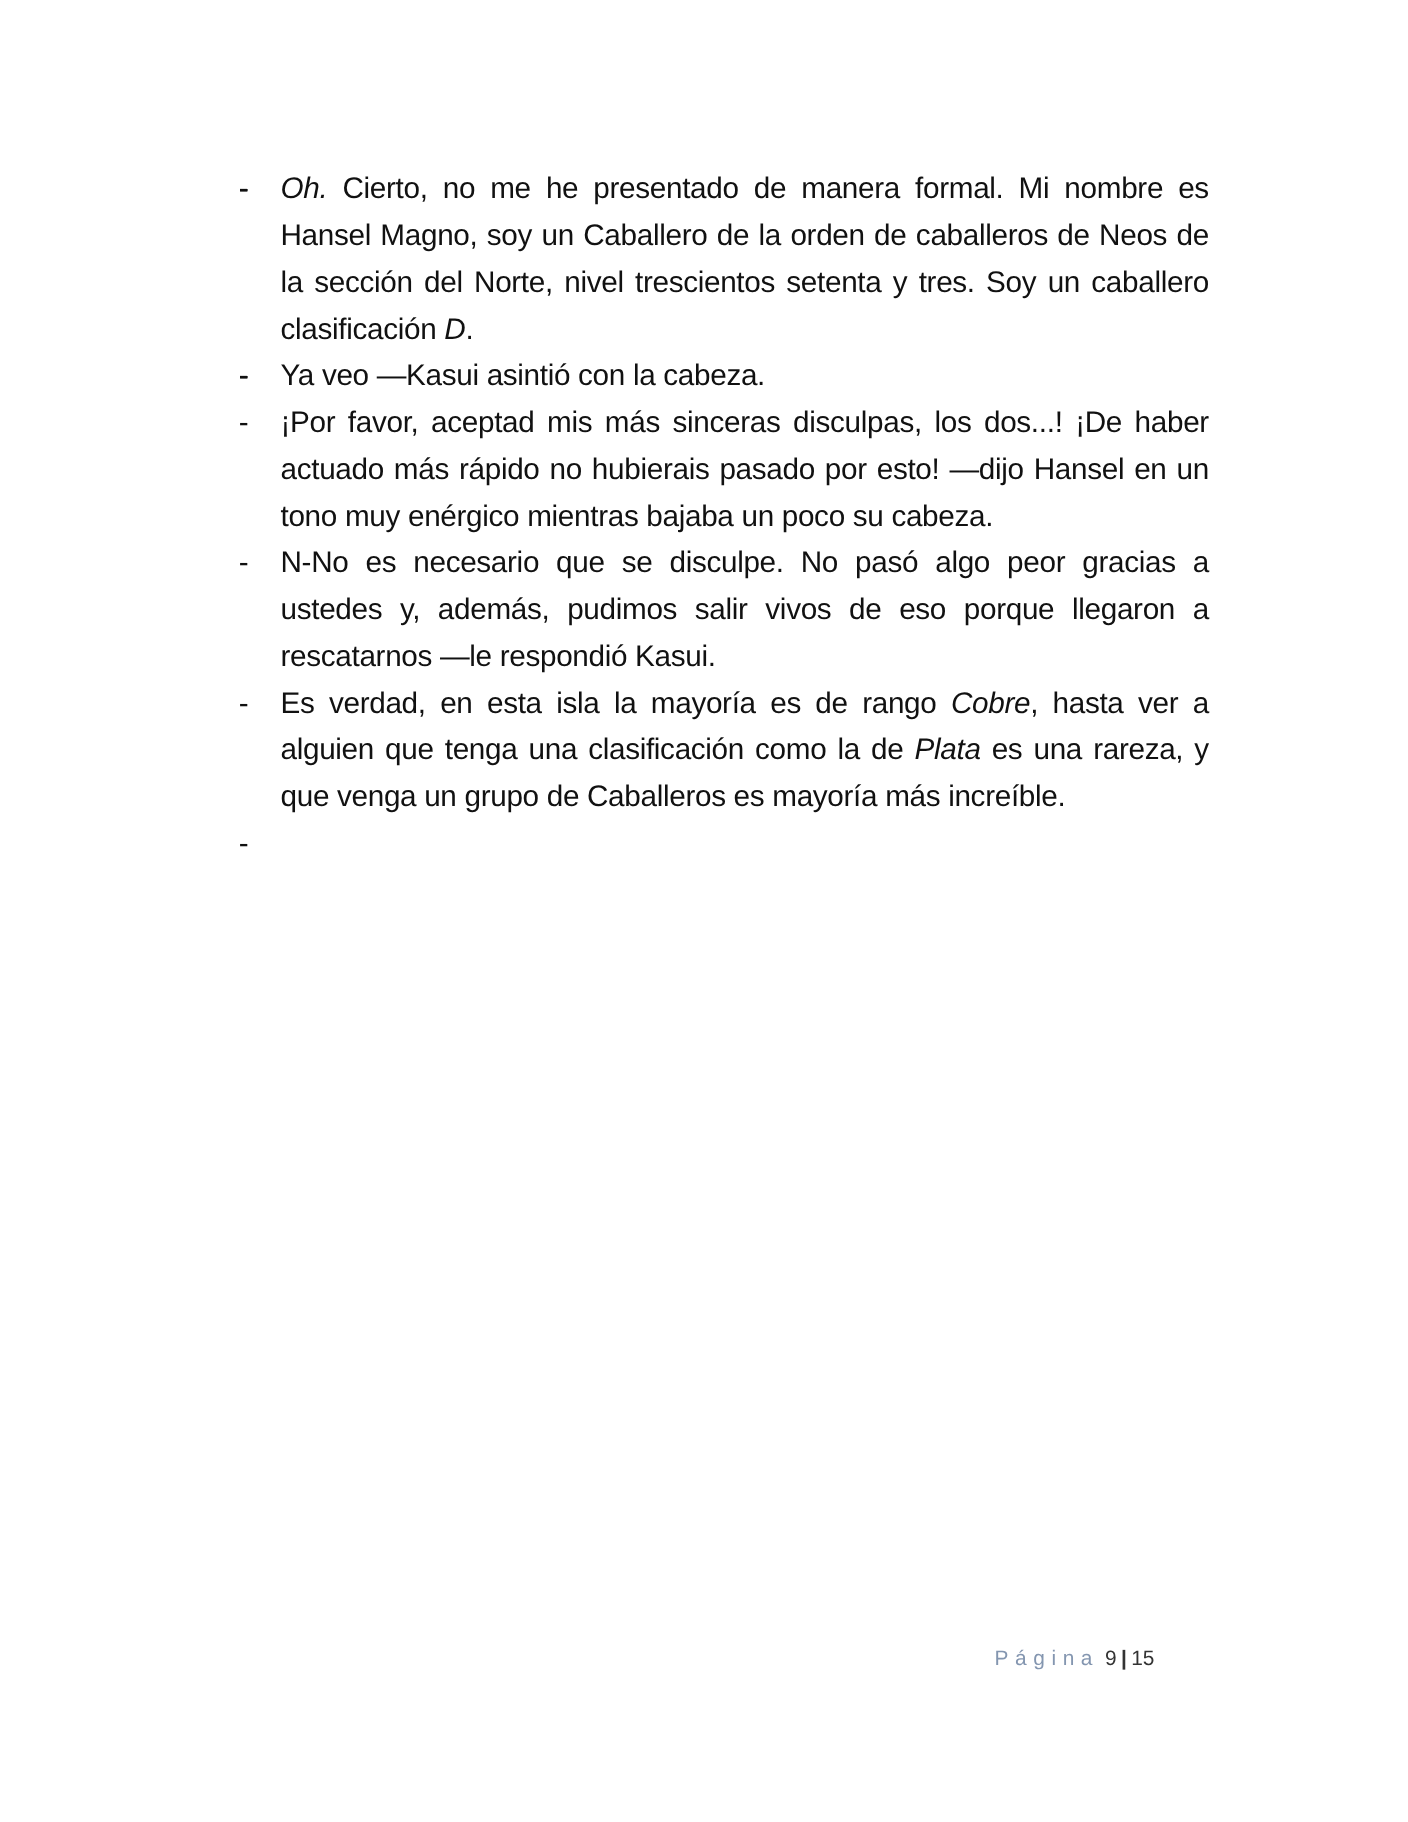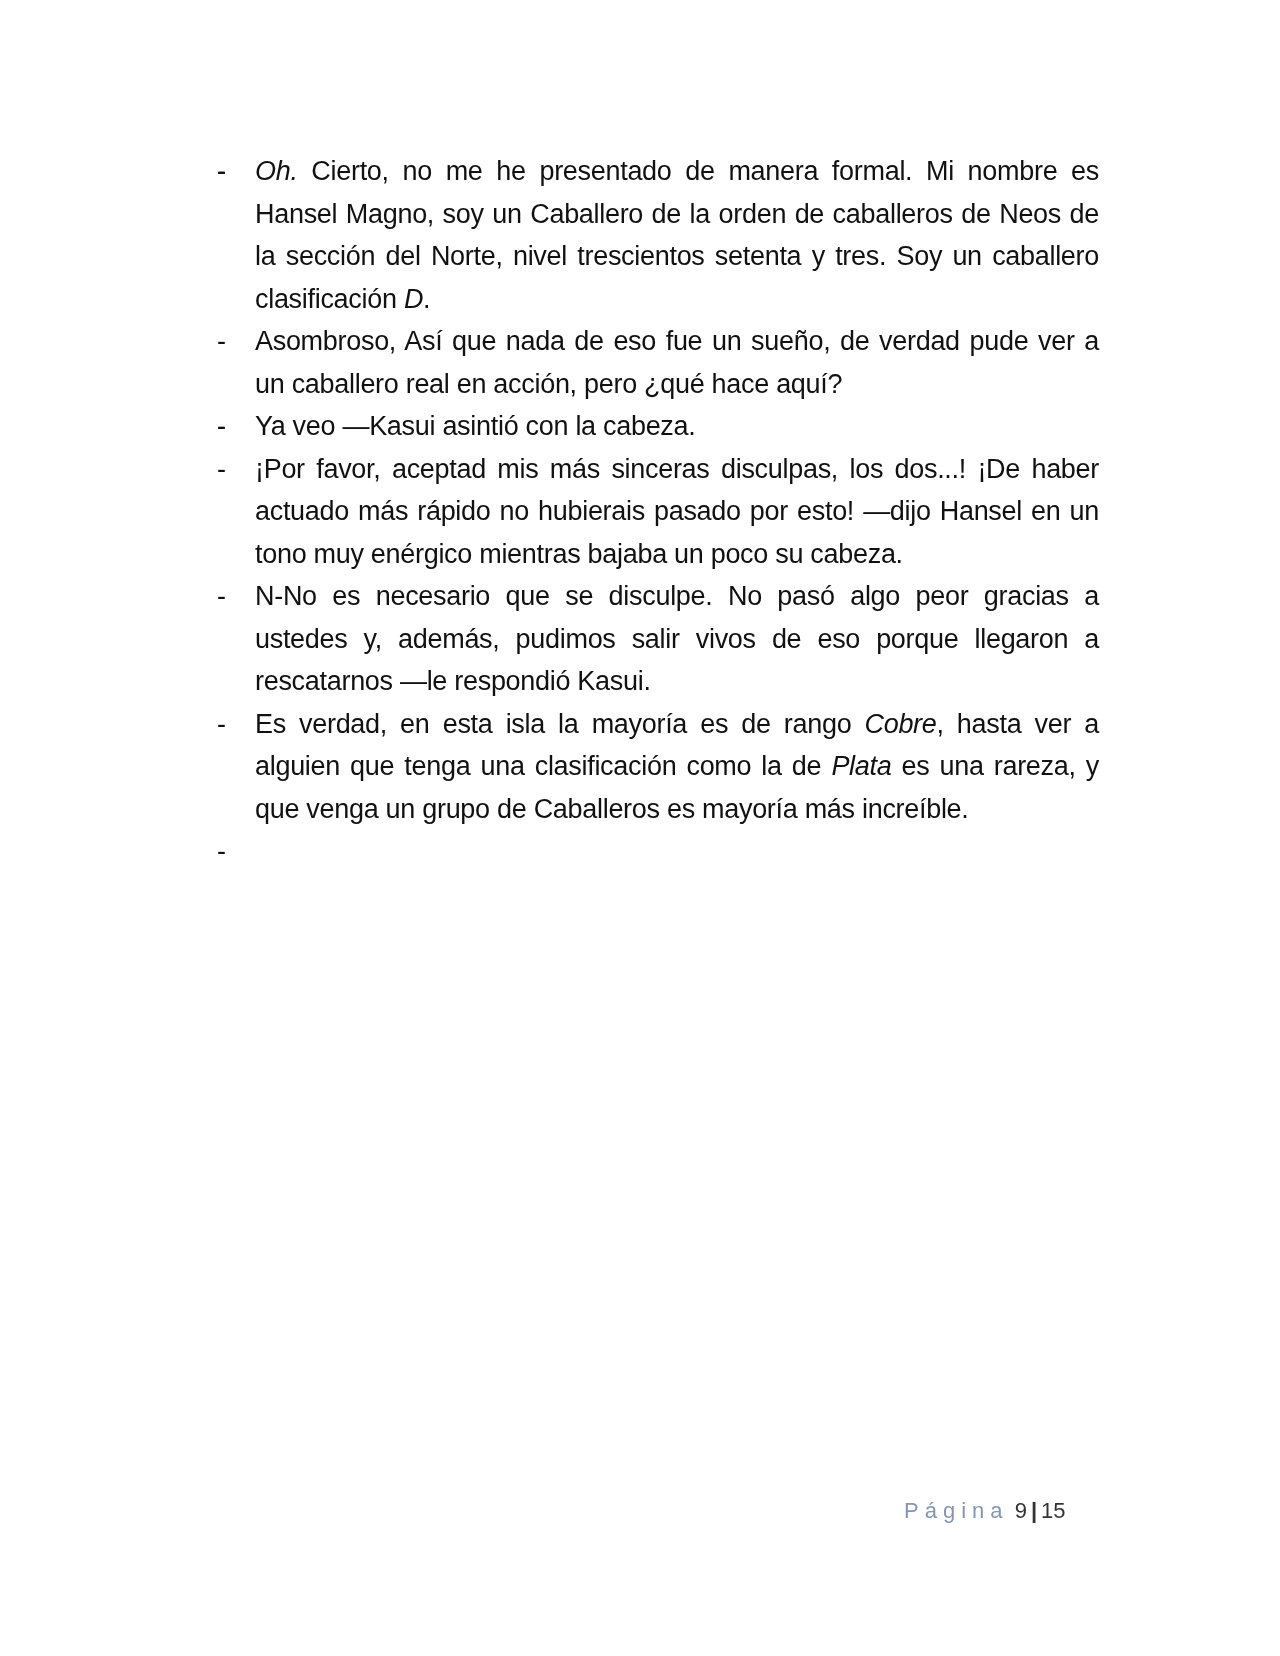--- a/index.html
+++ b/index.html
@@ -3,34 +3,34 @@
 <meta charset="utf-8">
 <style>
   html, body { margin: 0; padding: 0; background: #ffffff; }
   body { width: 1280px; height: 1656px; position: relative; overflow: hidden;
          font-family: "Liberation Sans", "DejaVu Sans", sans-serif; color: #111111; }
   .page { position: absolute; left: 0; top: 0; width: 1280px; height: 1656px; }
   .body-text { position: absolute; left: 213px; top: 150px; width: 886px; }
   .para { position: relative; padding-left: 42px; font-size: 27px; line-height: 42.5px;
           text-align: justify; margin: 0; letter-spacing: -0.3px; }
   .para .dash { position: absolute; left: 4px; top: 0; }
-  .footer { position: absolute; left: 904px; top: 1498px; font-size: 22px; white-space: nowrap; }
+  .footer { position: absolute; left: 904px; top: 1498px; font-size: 19px; white-space: nowrap; }
   .footer .label { color: #8496b0; letter-spacing: 6px; }
   .footer .num { color: #333333; }
   .footer .sep { color: #333333; font-weight: bold; padding: 0 4px; }
 </style>
 </head>
 <body>
 
 <div class="page">
   <div class="body-text" id="body-text">
       <p class="para"><span class="dash">-</span></p>
       <p class="para"><span class="dash">-</span></p>
       <p class="para"><span class="dash">-</span><i>Oh.</i><span> Cierto, no me he presentado de manera formal. Mi nombre es Hansel Magno, soy un Caballero de la orden de caballeros de Neos de la sección del Norte, nivel trescientos setenta y tres. Soy un caballero clasificación </span><i>D</i><span>.</span></p>
-      <p class="para"><span class="dash">-</span><span>Asombroso, Así que nada de eso fue un sueño, de verdad pude ver a un caballero real en acción, pero ¿qué hace aquí?</span></p>
+      <p class="para"><span class="dash">-</span></p>
       <p class="para"><span class="dash">-</span></p>
       <p class="para"><span class="dash">-</span><span>Ya veo —Kasui asintió con la cabeza.</span></p>
       <p class="para"><span class="dash">-</span><span>¡Por favor, aceptad mis más sinceras disculpas, los dos...! ¡De haber actuado más rápido no hubierais pasado por esto! —dijo Hansel en un tono muy enérgico mientras bajaba un poco su cabeza.</span></p>
       <p class="para"><span class="dash">-</span><span>N-No es necesario que se disculpe. No pasó algo peor gracias a ustedes y, además, pudimos salir vivos de eso porque llegaron a rescatarnos —le respondió Kasui.</span></p>
       <p class="para"><span class="dash">-</span><span>Es verdad, en esta isla la mayoría es de rango </span><i>Cobre</i><span>, hasta ver a alguien que tenga una clasificación como la de </span><i>Plata</i><span> es una rareza, y que venga un grupo de Caballeros es mayoría más increíble.</span></p>
       <p class="para"><span class="dash">-</span></p>
     </div>
 
   <div class="footer">
     <span class="label">Página</span>

